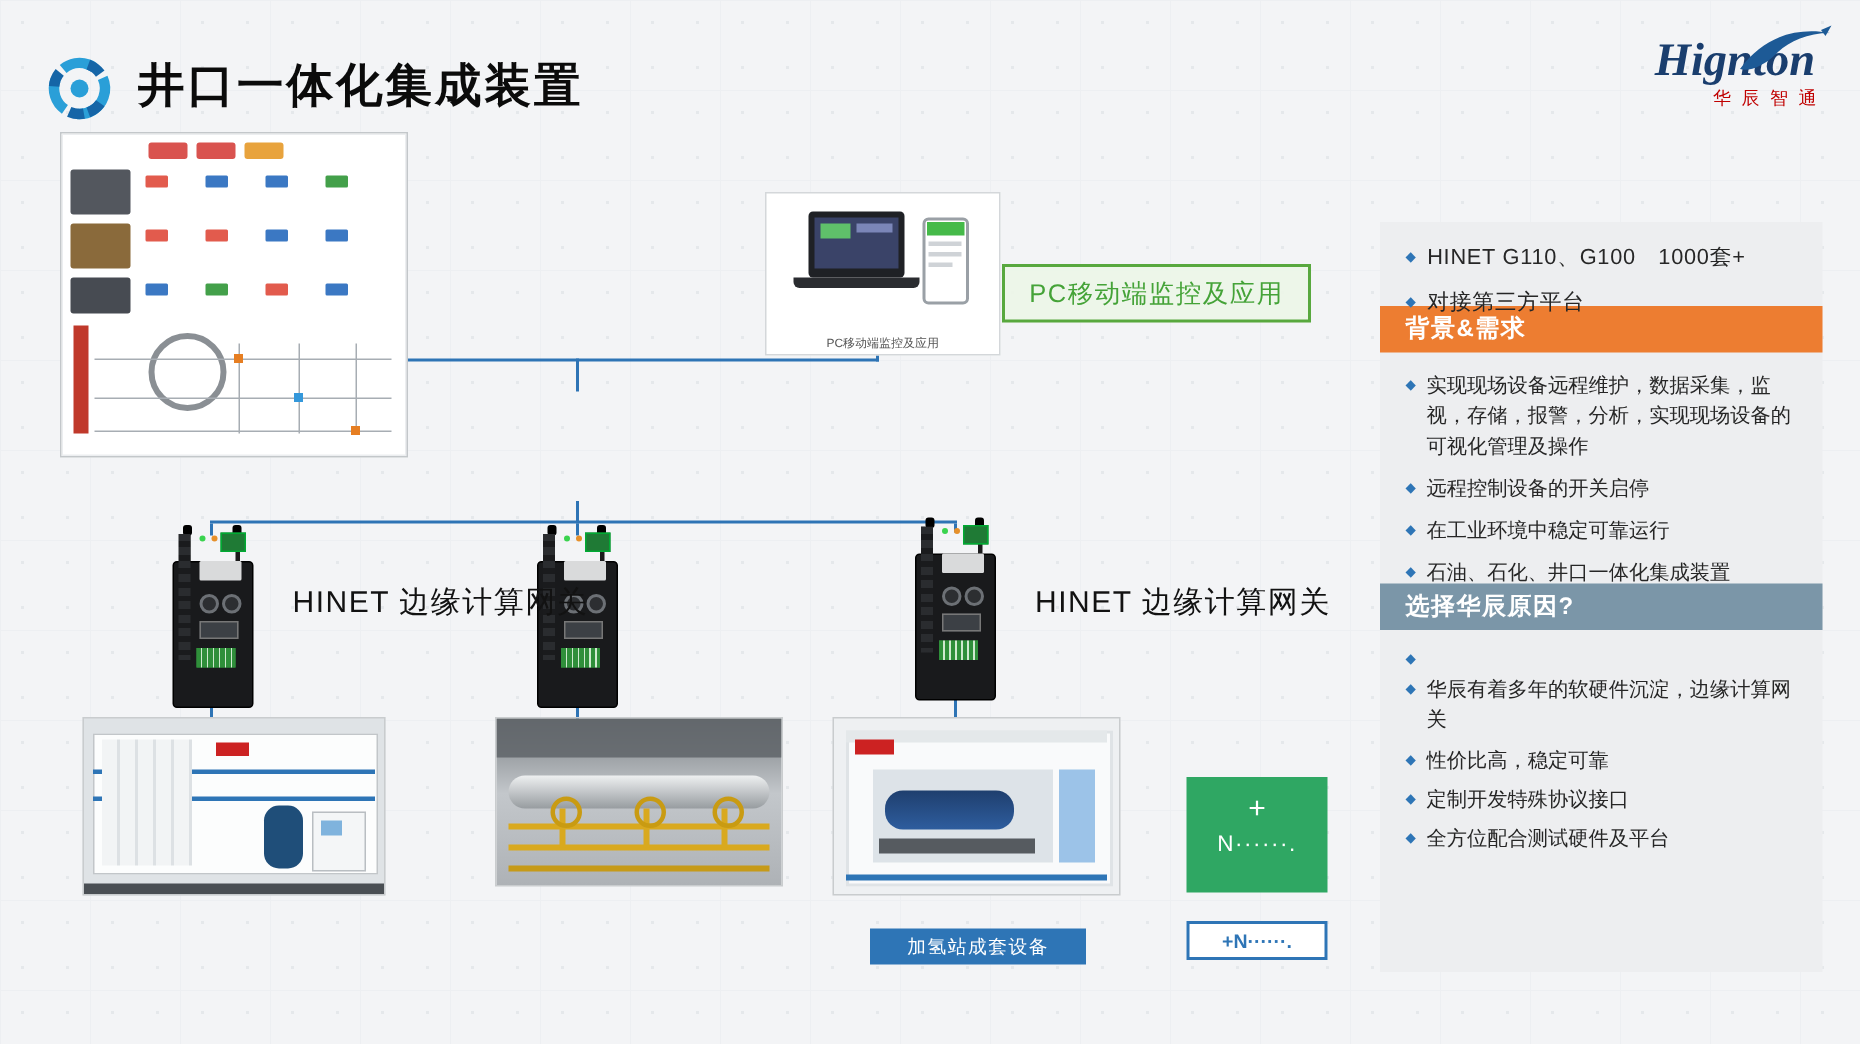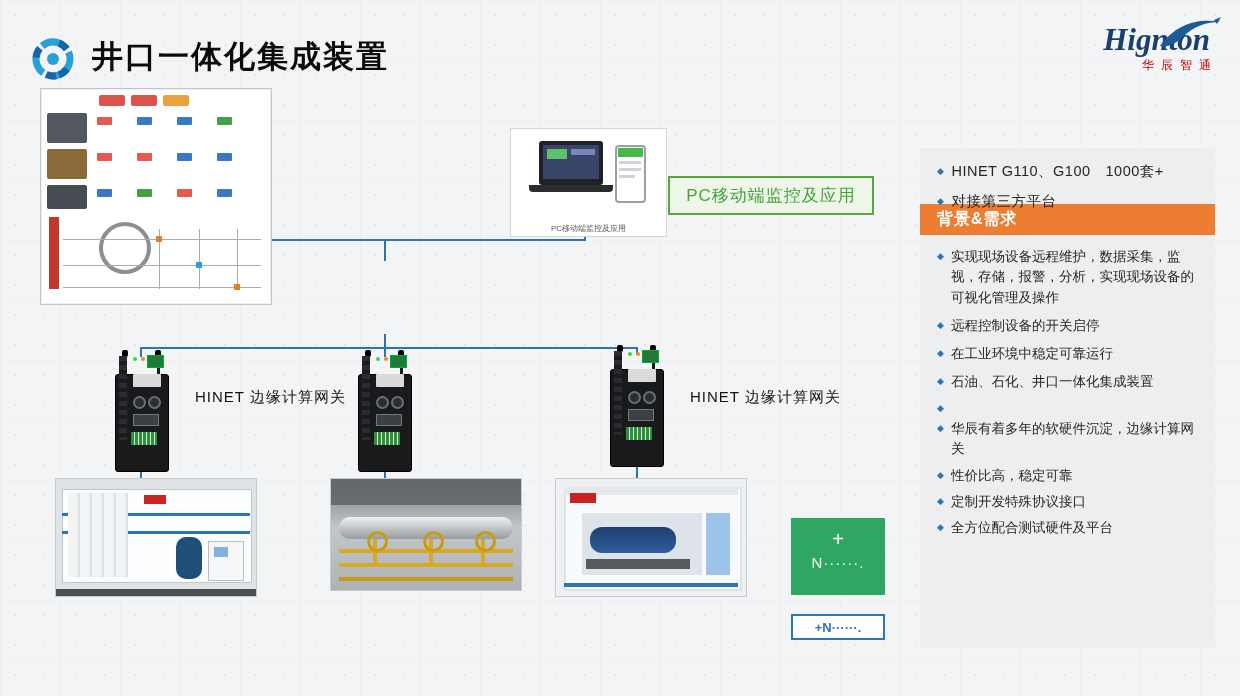--- a/index.html
+++ b/index.html
@@ -60,21 +60,21 @@
   .gw .groove{position:absolute;left:4px;top:6px;width:8px;height:84px;
     background:repeating-linear-gradient(#2a2c2f 0 5px,#1a1b1d 5px 9px);}
   .gw .led1{position:absolute;left:18px;top:7px;width:4px;height:4px;border-radius:50%;background:#3ad34e;}
   .gw .led2{position:absolute;left:26px;top:7px;width:4px;height:4px;border-radius:50%;background:#e6902a;}
   .gw .scr{position:absolute;left:32px;top:5px;width:15px;height:11px;background:#1f7a35;border:1px solid #0a3;}
   .gw .plate{position:absolute;left:18px;top:24px;width:28px;height:13px;background:#d9dadb;border-radius:1px;}
   .gw .port{position:absolute;top:46px;width:9px;height:9px;border-radius:50%;background:#2c2e31;border:2px solid #6c7075;}
   .gw .eth{position:absolute;left:18px;top:64px;width:24px;height:10px;background:#3c4045;border:1px solid #777;}
   .gw .term{position:absolute;left:16px;top:82px;width:26px;height:13px;background:#2f8f3a;
     background-image:repeating-linear-gradient(90deg,#2f8f3a 0 3px,#cfe9cf 3px 4px);}
-  .gw-label{position:absolute;font-size:15px;color:#121212;letter-spacing:1px;}
+  .gw-label{position:absolute;font-size:20px;color:#121212;letter-spacing:1px;}
 
   
   .equip{position:absolute;overflow:hidden;border:1px solid #c9ccce;}
   .cap{position:absolute;height:24px;background:#2e75b6;color:#fff;font-size:12.5px;
     display:flex;align-items:center;justify-content:center;letter-spacing:1px;}
 
   .morebox{position:absolute;left:791px;top:518px;width:94px;height:77px;background:#2fa763;
     color:#fff;text-align:center;}
   .morebox .plus{font-size:20px;line-height:30px;margin-top:6px;}
   .morebox .ndots{font-size:15px;letter-spacing:1px;}
@@ -264,20 +264,21 @@
     <div class="abs" style="left:8px;top:8px;width:174px;height:100px;background:#f9fafb;border:2px solid #dfe3e6"></div>
     <div class="abs" style="left:8px;top:8px;width:174px;height:8px;background:#e4e8ea"></div>
     <div class="abs" style="left:14px;top:14px;width:26px;height:10px;background:#cc2222"></div>
     <div class="abs" style="left:26px;top:34px;width:120px;height:62px;background:#dde3e8"></div>
     <div class="abs" style="left:34px;top:48px;width:86px;height:26px;background:linear-gradient(#1f3f6e,#2e5d9e);border-radius:12px"></div>
     <div class="abs" style="left:30px;top:80px;width:104px;height:10px;background:#565b60"></div>
     <div class="abs" style="left:150px;top:34px;width:24px;height:62px;background:#9cc3e8"></div>
     <div class="abs" style="left:8px;top:104px;width:174px;height:4px;background:#2e75b6"></div>
   </div>
 
+  <div class="cap" style="left:580px;top:619px;width:144px">加氢站成套设备</div>
 
   <div class="morebox">
     <div class="plus">+</div>
     <div class="ndots">N······.</div>
   </div>
   <div class="morelabel">+N······.</div>
 
   <div class="panel">
 
     <ul class="items items-1">
@@ -304,20 +305,21 @@
       <li>
         <span class="bl">◆</span>
         <span>在工业环境中稳定可靠运行</span>
       </li>
       <li>
         <span class="bl">◆</span>
         <span>石油、石化、井口一体化集成装置</span>
       </li>
     </ul>
 
+    <div class="sec-h sec-h3">选择华辰原因?</div>
     <ul class="items items-3">
       <li>
         <span class="bl">◆</span>
       </li>
       <li>
         <span class="bl">◆</span>
         <span>华辰有着多年的软硬件沉淀，边缘计算网关</span>
       </li>
       <li>
         <span class="bl">◆</span>

